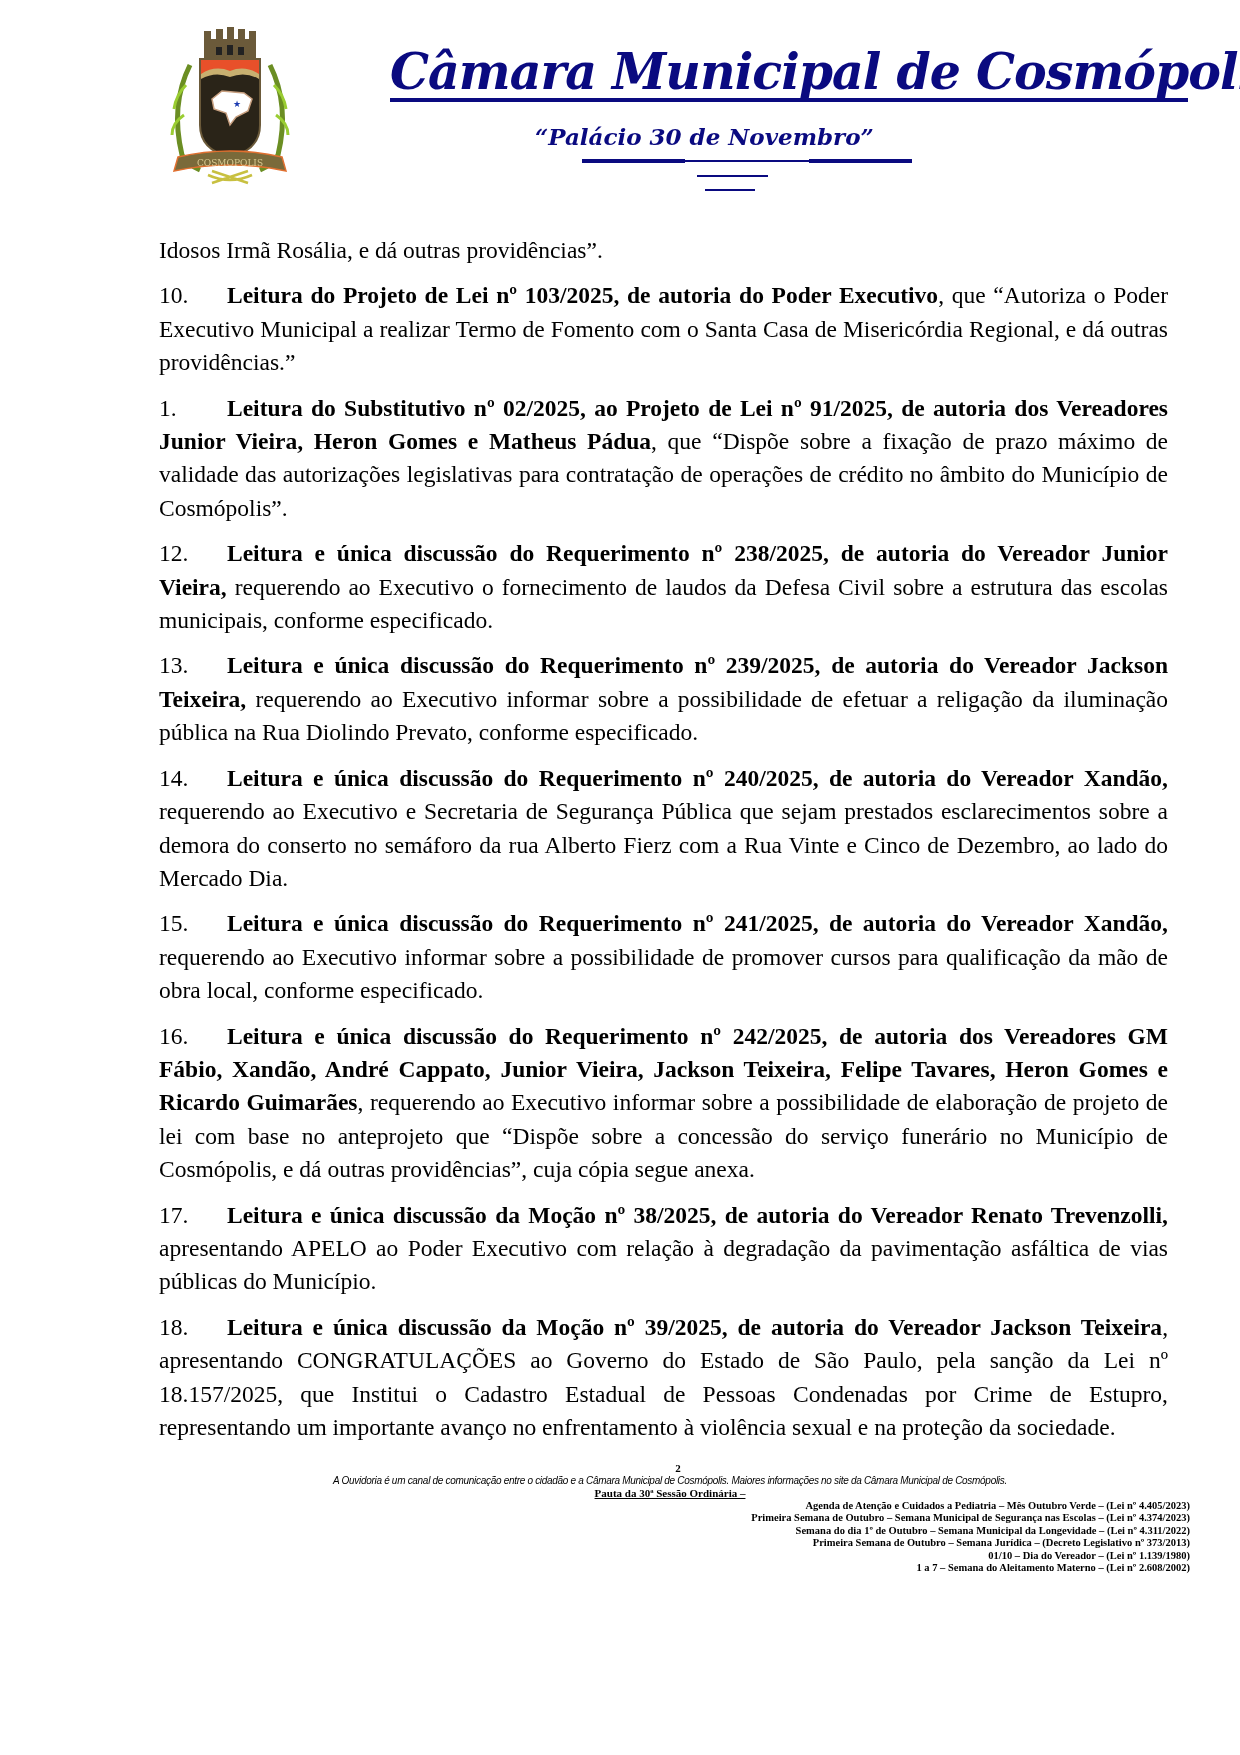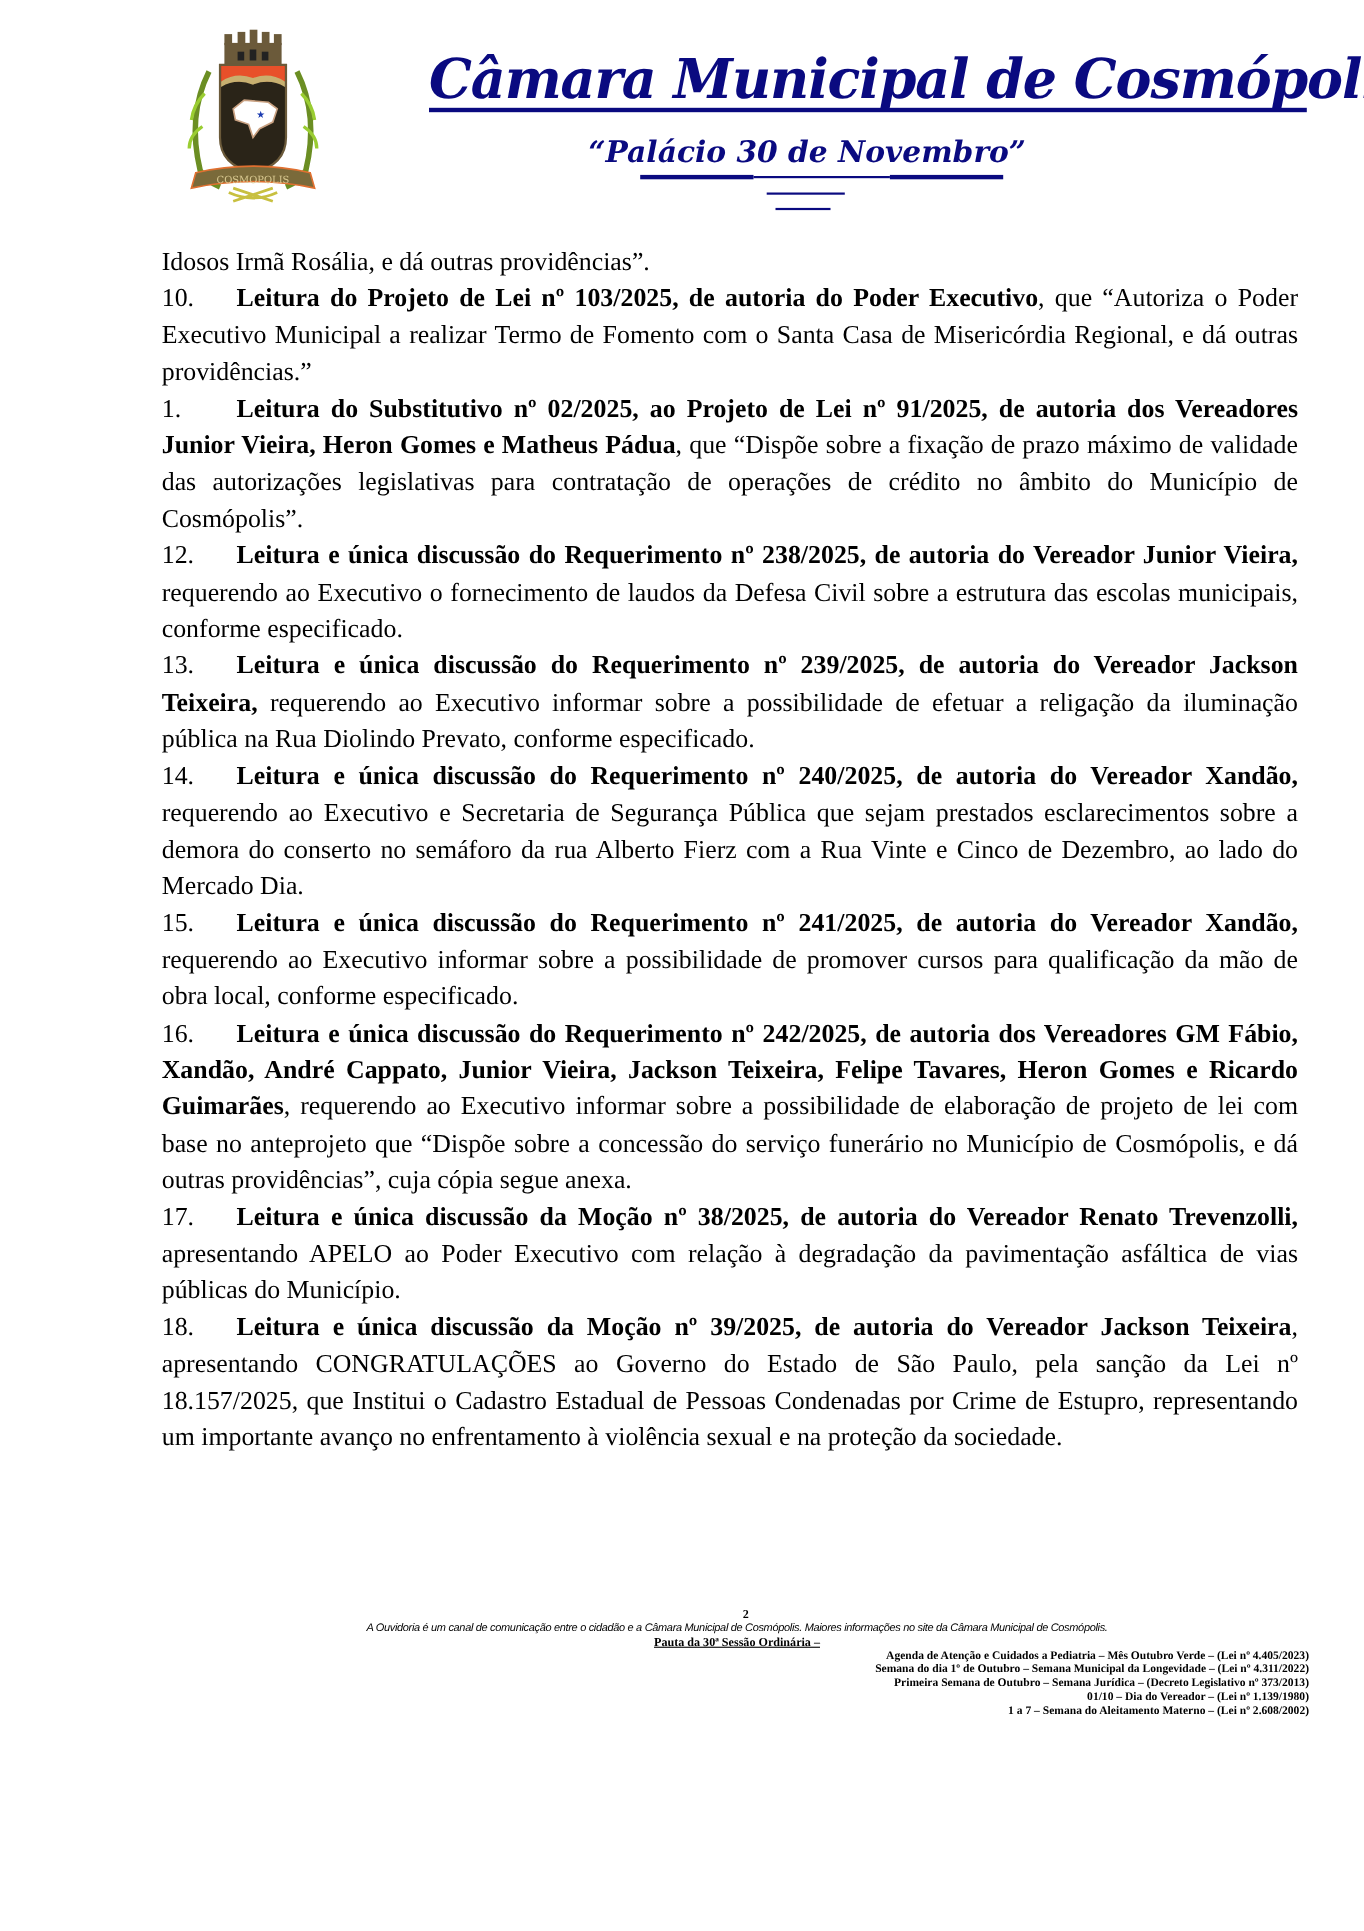--- a/index.html
+++ b/index.html
@@ -12,35 +12,35 @@
   .title {
     position: absolute; left: 390px; top: 42px; width: 800px;
     font-family: "DejaVu Serif", serif; font-style: italic; font-weight: bold;
     font-size: 50px; color: #0a0a80; letter-spacing: -1px; white-space: nowrap;
     transform: scaleX(0.98); transform-origin: left;
   }
   .title-rule { position: absolute; left: 390px; top: 98px; width: 798px; height: 4px; background: #0a0a80; }
   .subtitle {
     position: absolute; left: 535px; top: 123px;
     font-family: "DejaVu Serif", serif; font-style: italic; font-weight: bold;
-    font-size: 27px; color: #0a0a80; white-space: nowrap;
+    font-size: 23px; color: #0a0a80; white-space: nowrap;
   }
   .sub-rule-a { position: absolute; left: 582px; top: 159px; width: 103px; height: 4px; background: #0a0a80; }
   .sub-rule-b { position: absolute; left: 685px; top: 160px; width: 124px; height: 2px; background: #0a0a80; }
   .sub-rule-c { position: absolute; left: 809px; top: 159px; width: 103px; height: 4px; background: #0a0a80; }
   .sub-rule-d { position: absolute; left: 697px; top: 175px; width: 71px; height: 2px; background: #0a0a80; }
   .sub-rule-e { position: absolute; left: 705px; top: 189px; width: 50px; height: 2px; background: #0a0a80; }
 
   
   .content {
     position: absolute; left: 147px; top: 222px; width: 1033px;
     font-family: "Liberation Serif", serif; font-size: 23.5px; line-height: 33.4px;
     text-align: justify;
   }
-  .content p { margin: 0; }
+  .content p { margin: 12px; }
   .content .item-num { display: inline-block; width: 68px; }
   .content b { font-weight: bold; }
 
   
   .footer {
     position: absolute; left: 150px; top: 1462px; width: 1040px; text-align: center;
     font-family: "Liberation Serif", serif; color: #000;
   }
   .page-num { font-size: 11px; font-weight: bold; line-height: 12px; padding-left: 16px; }
   .ouvidoria { font-family: Liberation Sans, sans-serif; font-style: italic; font-size: 10px; line-height: 13px; letter-spacing: -0.3px; }
@@ -110,18 +110,19 @@
     <p><span class="item-num">17.</span><b>Leitura e única discussão da Moção nº 38/2025, de autoria do Vereador Renato Trevenzolli,</b><span> apresentando APELO ao Poder Executivo com relação à degradação da pavimentação asfáltica de vias públicas do Município.</span></p>
 
     <p><span class="item-num">18.</span><b>Leitura e única discussão da Moção nº 39/2025, de autoria do Vereador Jackson Teixeira</b><span>, apresentando CONGRATULAÇÕES ao Governo do Estado de São Paulo, pela sanção da Lei nº 18.157/2025, que Institui o Cadastro Estadual de Pessoas Condenadas por Crime de Estupro, representando um importante avanço no enfrentamento à violência sexual e na proteção da sociedade.</span></p>
   </div>
 
   <div class="footer">
     <div class="page-num">2</div>
     <div class="ouvidoria">A Ouvidoria é um canal de comunicação entre o cidadão e a Câmara Municipal de Cosmópolis. Maiores informações no site da Câmara Municipal de Cosmópolis.</div>
     <div class="pauta">Pauta da 30ª Sessão Ordinária –</div>
     <div class="agenda-line">Agenda de Atenção e Cuidados a Pediatria – Mês Outubro Verde – (Lei nº 4.405/2023)</div>
+    <div class="agenda-line">Primeira Semana de Outubro – Semana Municipal de Segurança nas Escolas – (Lei nº 4.374/2023)</div>
     <div class="agenda-line">Semana do dia 1º de Outubro – Semana Municipal da Longevidade – (Lei nº 4.311/2022)</div>
     <div class="agenda-line">Primeira Semana de Outubro – Semana Jurídica – (Decreto Legislativo nº 373/2013)</div>
     <div class="agenda-line">01/10 – Dia do Vereador – (Lei nº 1.139/1980)</div>
     <div class="agenda-line">1 a 7 – Semana do Aleitamento Materno – (Lei nº 2.608/2002)</div>
   </div>
 </div>
 
 </body></html>

